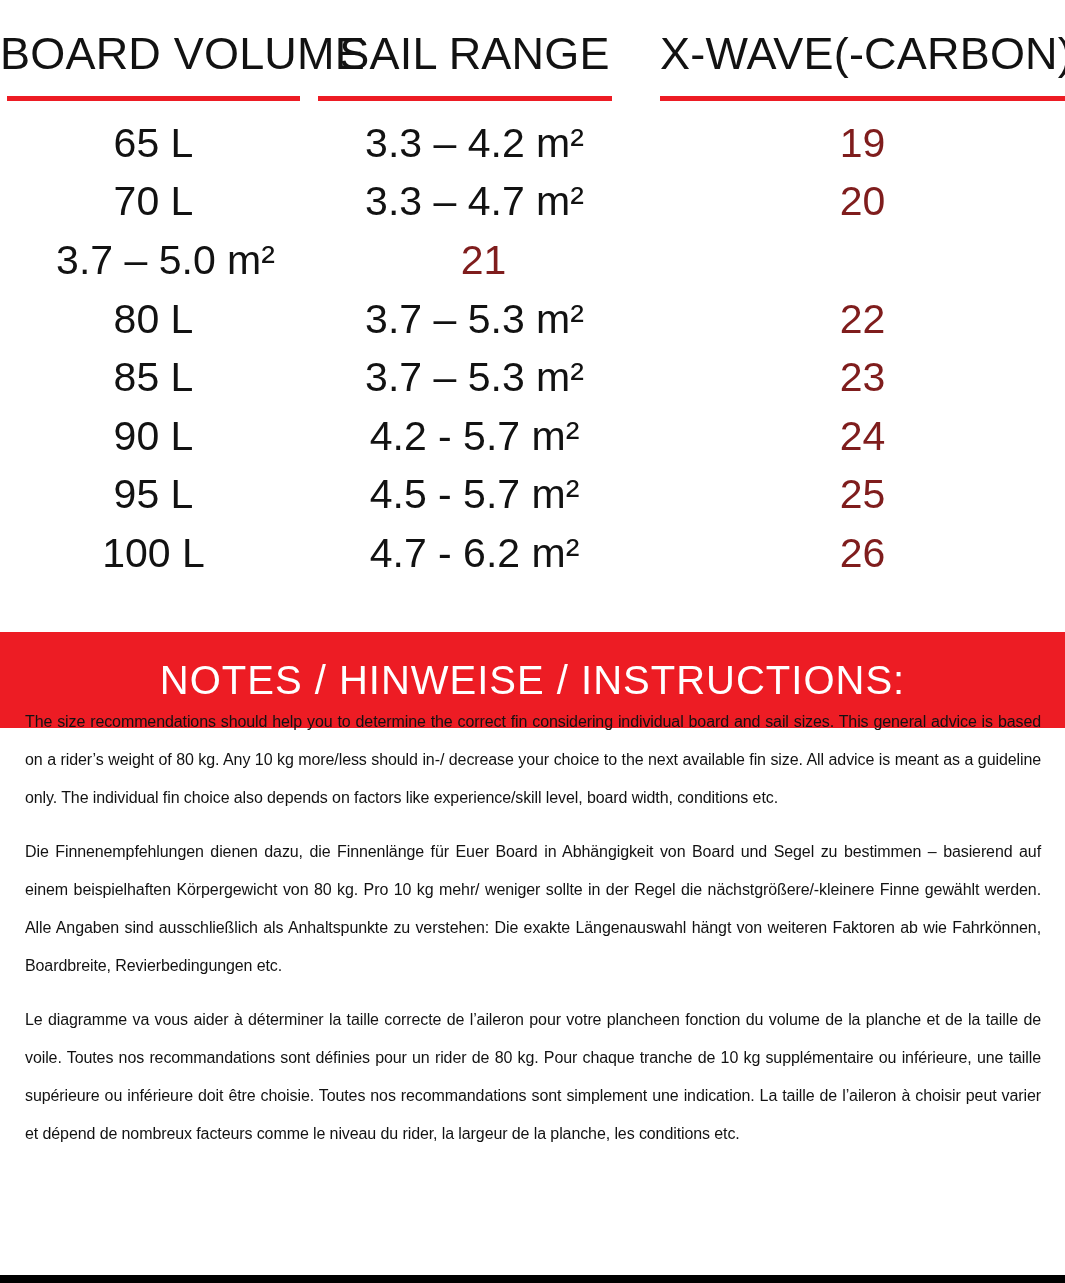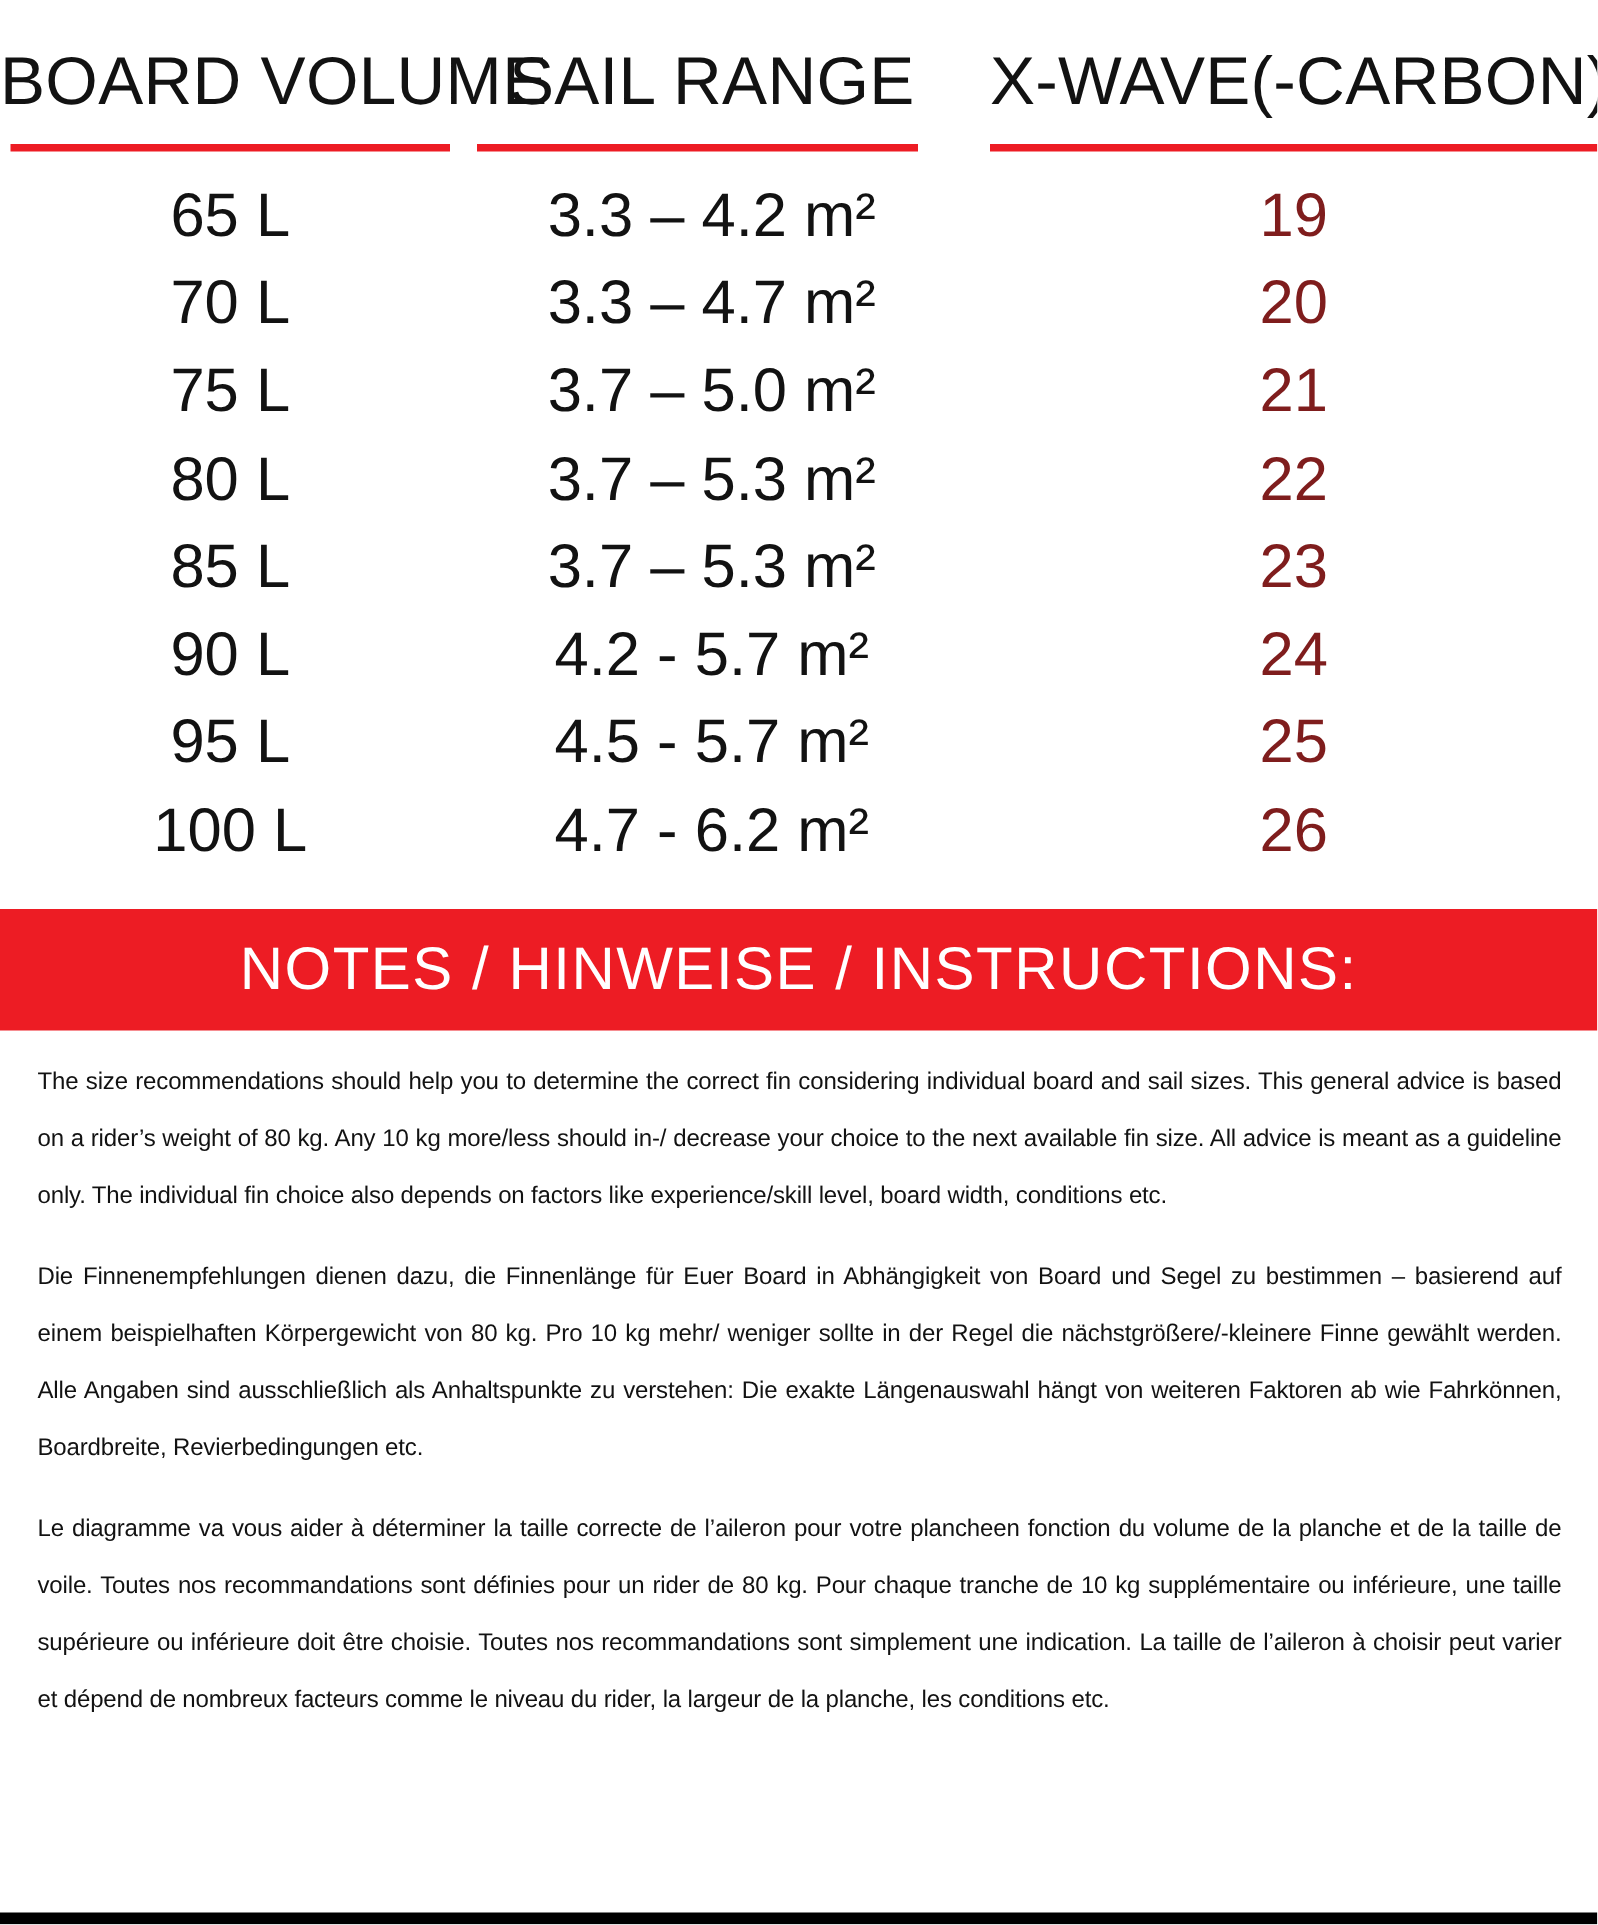--- a/index.html
+++ b/index.html
@@ -54,24 +54,24 @@
   .td {
     text-align: center;
     font-size: 41px;
     white-space: nowrap;
   }
   .td.fin { color: #7f1d1d; }
 
   
   .banner {
     position: absolute;
-    top: 606px;
+    top: 632px;
     left: 0;
     width: 100%;
-    height: 81px;
+    height: 96px;
     background: #ed1c24;
     display: flex;
     align-items: center;
     justify-content: center;
   }
   .banner span {
     color: #ffffff;
     font-size: 40px;
     letter-spacing: 1px;
     white-space: nowrap;
@@ -125,21 +125,20 @@
         <div class="td c1">65 L</div>
         <div class="td c2">3.3 – 4.2 m²</div>
         <div class="td c3 fin">19</div>
       </div>
       <div class="trow">
         <div class="td c1">70 L</div>
         <div class="td c2">3.3 – 4.7 m²</div>
         <div class="td c3 fin">20</div>
       </div>
       <div class="trow">
-        <div class="td c1">75 L</div>
         <div class="td c2">3.7 – 5.0 m²</div>
         <div class="td c3 fin">21</div>
       </div>
       <div class="trow">
         <div class="td c1">80 L</div>
         <div class="td c2">3.7 – 5.3 m²</div>
         <div class="td c3 fin">22</div>
       </div>
       <div class="trow">
         <div class="td c1">85 L</div>

